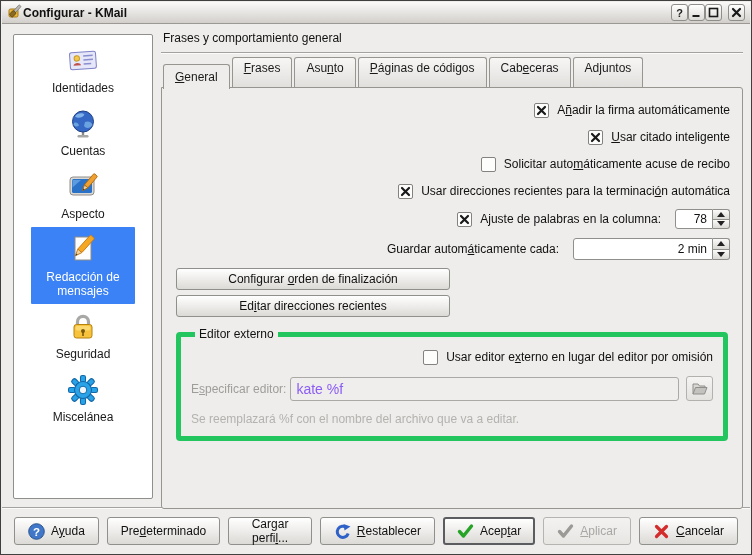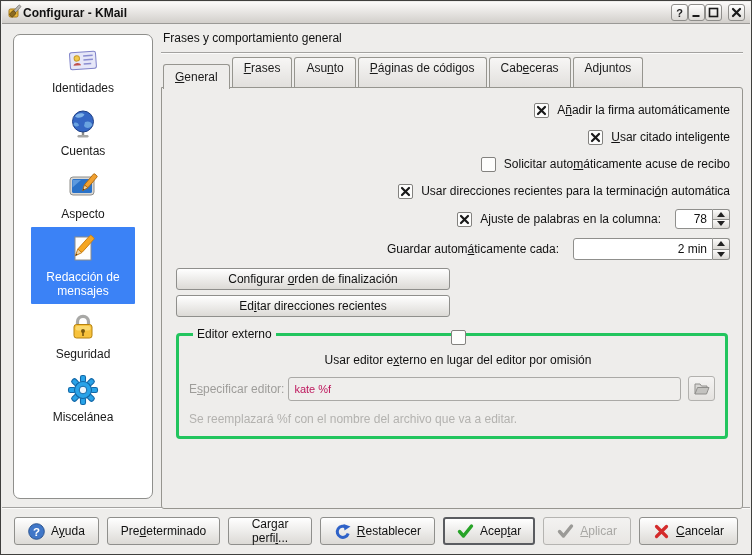--- a/index.html
+++ b/index.html
@@ -11,21 +11,21 @@
     background:linear-gradient(#fbfaf9,#d2cfcb); border-bottom:1px solid #9a9996;
     display:flex; align-items:center; padding:0 5px; }
   .titlebar-title { font-size:12px; font-weight:bold; color:#111; flex:1; }
   .winbtn { width:17px; height:17px; border:1px solid #8f8e8b; border-radius:3px;
     background:linear-gradient(#ffffff,#dcdad6); display:flex; align-items:center; justify-content:center;
     font-size:11px; font-weight:bold; color:#222; }
   .winbtn.close { margin-left:6px; }
 
   
   .sidebar { position:absolute; top:33px; left:12px; width:140px; height:465px;
-    background:#ffffff; border:1px solid #8f8f8c; border-radius:7px; padding:3px 17px; }
+    background:#ffffff; border:1px solid #8f8f8c; border-radius:2px; padding:3px 17px; }
   .side-item { display:flex; flex-direction:column; align-items:center; padding:7px 2px 6px; cursor:default; }
   .side-item .side-label { font-size:12px; color:#1a1a1a; margin-top:4px; text-align:center; }
   .side-item.selected { background:#3b82f6; border-radius:1px; }
   .side-item.selected .side-label { color:#ffffff; }
 
   
   .main { position:absolute; top:30px; left:160px; width:582px; height:478px; }
   .caption { font-size:12px; color:#111; padding-left:2px; }
   .caption-sep { margin-top:7px; border-top:1px solid #a3a2a0; border-bottom:1px solid #fbfbfa; }
 
@@ -50,27 +50,27 @@
   .spin-btn { flex:1; border:1px solid #8f8f8c; border-left:none; background:linear-gradient(#fbfaf9,#dcdad6);
     display:flex; align-items:center; justify-content:center; padding:0; }
   .spin-btn.up { border-radius:0 3px 0 0; border-bottom:none; }
   .spin-btn.down { border-radius:0 0 3px 0; }
   .tri-up { width:0; height:0; border-left:4px solid transparent; border-right:4px solid transparent; border-bottom:5px solid #222; }
   .tri-down { width:0; height:0; border-left:4px solid transparent; border-right:4px solid transparent; border-top:5px solid #222; }
 
   .wide-btn { display:block; width:274px; height:22px; margin:5px 0 0 2px; border:1px solid #8f8f8c; border-radius:3px;
     background:linear-gradient(#ffffff,#dcdad6); font-size:12px; color:#111; text-align:center; line-height:20px; }
 
-  fieldset.group { margin:10px 2px 0 2px; border:3px solid #22c55e; border-radius:4px; padding:6px 10px 10px; }
+  fieldset.group { margin:10px 2px 0 2px; border:5px solid #22c55e; border-radius:4px; padding:6px 10px 10px; }
   fieldset.group legend { font-size:12px; color:#111; padding:0 4px; margin-left:4px; }
 
   .editor-row { display:flex; align-items:center; margin-top:9px; }
   .dis-label { font-size:12px; color:#9e9d9a; white-space:nowrap; }
   .editor-input { flex:1; height:24px; margin-left:4px; border:1px solid #aaa9a6; border-radius:3px;
-    background:#efeeec; color:#be185d; font-family:"Liberation Sans",sans-serif; font-size:11px; padding:0 5px; }
+    background:#efeeec; color:#8b5cf6; font-family:"Liberation Sans",sans-serif; font-size:14px; padding:0 5px; }
   .folder-btn { width:27px; height:25px; margin-left:7px; border:1px solid #b2b1ae; border-radius:3px;
     background:linear-gradient(#f5f4f3,#e4e2df); display:flex; align-items:center; justify-content:center; }
   .hint { font-size:12px; color:#b3b2af; margin-top:11px; }
 
   
   .footer-sep { position:absolute; left:1px; right:1px; bottom:45px; border-top:1px solid #a3a2a0; border-bottom:1px solid #fbfbfa; }
   .footer { position:absolute; left:13px; right:13px; bottom:9px; height:28px; display:flex; gap:8px; align-items:center; }
   .btn { height:28px; border:1px solid #8f8f8c; border-radius:3px; background:linear-gradient(#ffffff,#dcdad6);
     display:flex; align-items:center; justify-content:center; gap:6px; padding:0 13px;
     font-size:12px; color:#111; font-family:"Liberation Sans",sans-serif; }
@@ -277,21 +277,21 @@
           </span>
         </span>
       </div>
 
       <button class="wide-btn"><span>Configurar </span><span class="accel">o</span><span>rden de finalización</span></button>
       <button class="wide-btn"><span>Ed</span><span class="accel">i</span><span>tar direcciones recientes</span></button>
 
       <fieldset class="group">
         <legend>Editor externo</legend>
 
-        <div class="cbrow" style="margin-left:12px;flex-direction:column;">
+        <div class="cbrow" style="margin-left:12px;">
           <span class="checkbox"></span>
           <span><span>Usar editor e</span><span class="accel">x</span><span>terno en lugar del editor por omisión</span></span>
         </div>
 
         <div class="editor-row">
           <span class="dis-label"><span>E</span><span class="accel">s</span><span>pecificar editor:</span></span>
           <input class="editor-input" disabled="" value="kate %f" style="">
           <span class="folder-btn">
             <svg width="17" height="15" viewBox="0 0 17 15">
               <path d="M2 13 V3 H7 L8.5 5 H14 V7" fill="#d8d7d4" stroke="#8f8e8b"></path>

